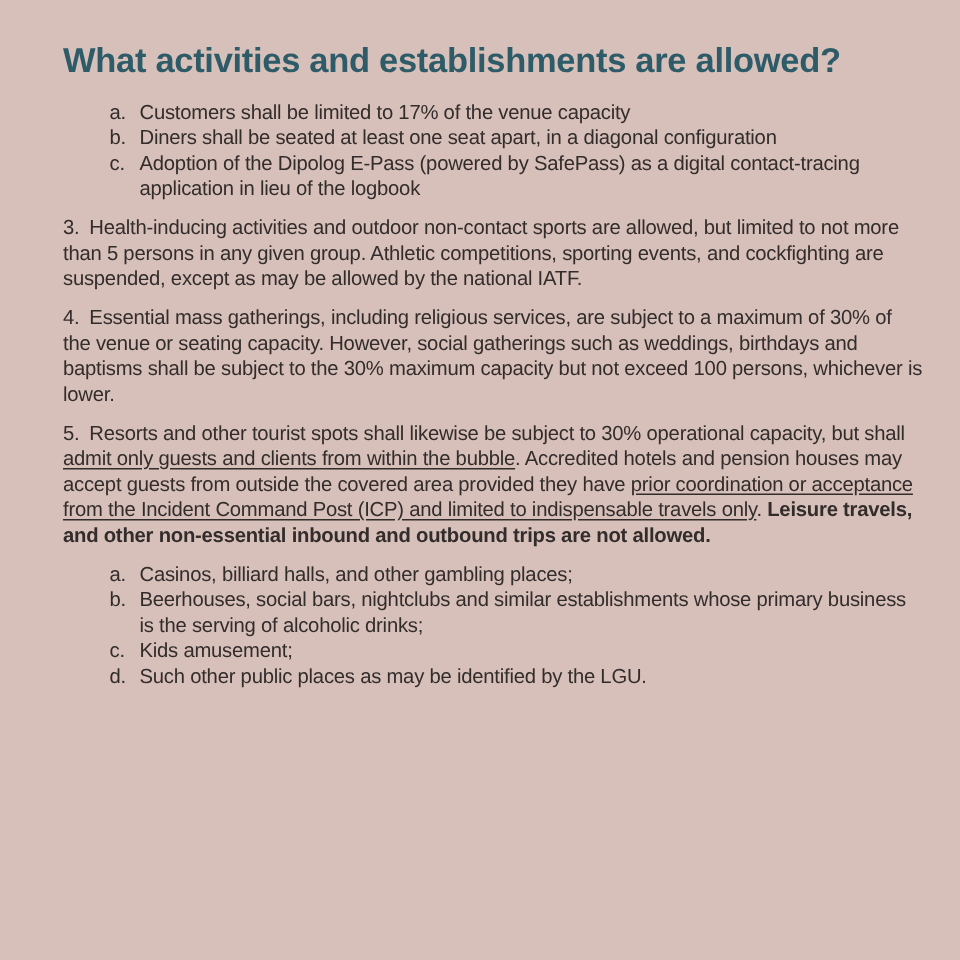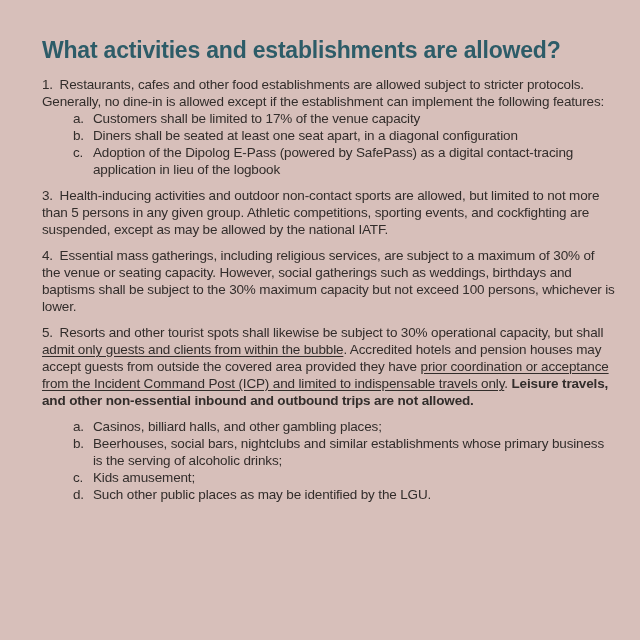--- a/index.html
+++ b/index.html
@@ -7,21 +7,21 @@
     padding: 0;
     width: 640px;
     height: 640px;
     overflow: hidden;
   }
   .page {
     box-sizing: border-box;
     width: 640px;
     height: 640px;
     background: var(--background-color, #d7bfba);
-    padding: 37px 24px 0 42px;
+    padding: 27px 24px 0 42px;
     font-family: "Liberation Sans", sans-serif;
   }
   h1.title {
     margin: 0 0 12px 0;
     font-size: 23px;
     font-weight: 700;
     letter-spacing: -0.2px;
     color: var(--heading-color, #2d5c68);
   }
   .para {
@@ -48,21 +48,20 @@
   .b { font-weight: 700; }
 </style>
 </head>
 <body>
 
 <main class="page">
 
   <h1 class="title">What activities and establishments are allowed?</h1>
 
   <section>
-    <p class="para has-sub"><span class="num">1.</span> <span>Restaurants, cafes and other food establishments are allowed subject to stricter protocols. Generally, no dine-in is allowed except if the establishment can implement the following features:</span></p>
     <div class="sublist">
       <div class="subitem">
         <span class="letter">a.</span>
         <span class="subtext">Customers shall be limited to 17% of the venue capacity</span>
       </div>
       <div class="subitem">
         <span class="letter">b.</span>
         <span class="subtext">Diners shall be seated at least one seat apart, in a diagonal configuration</span>
       </div>
       <div class="subitem">

